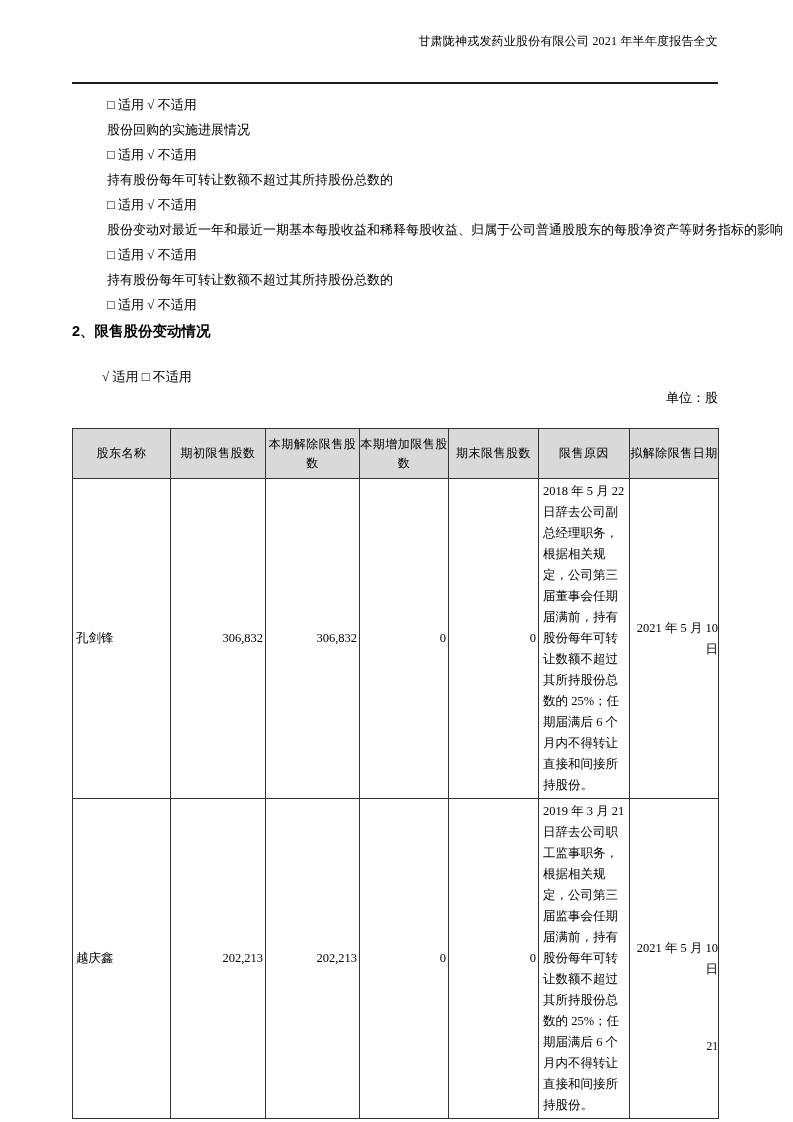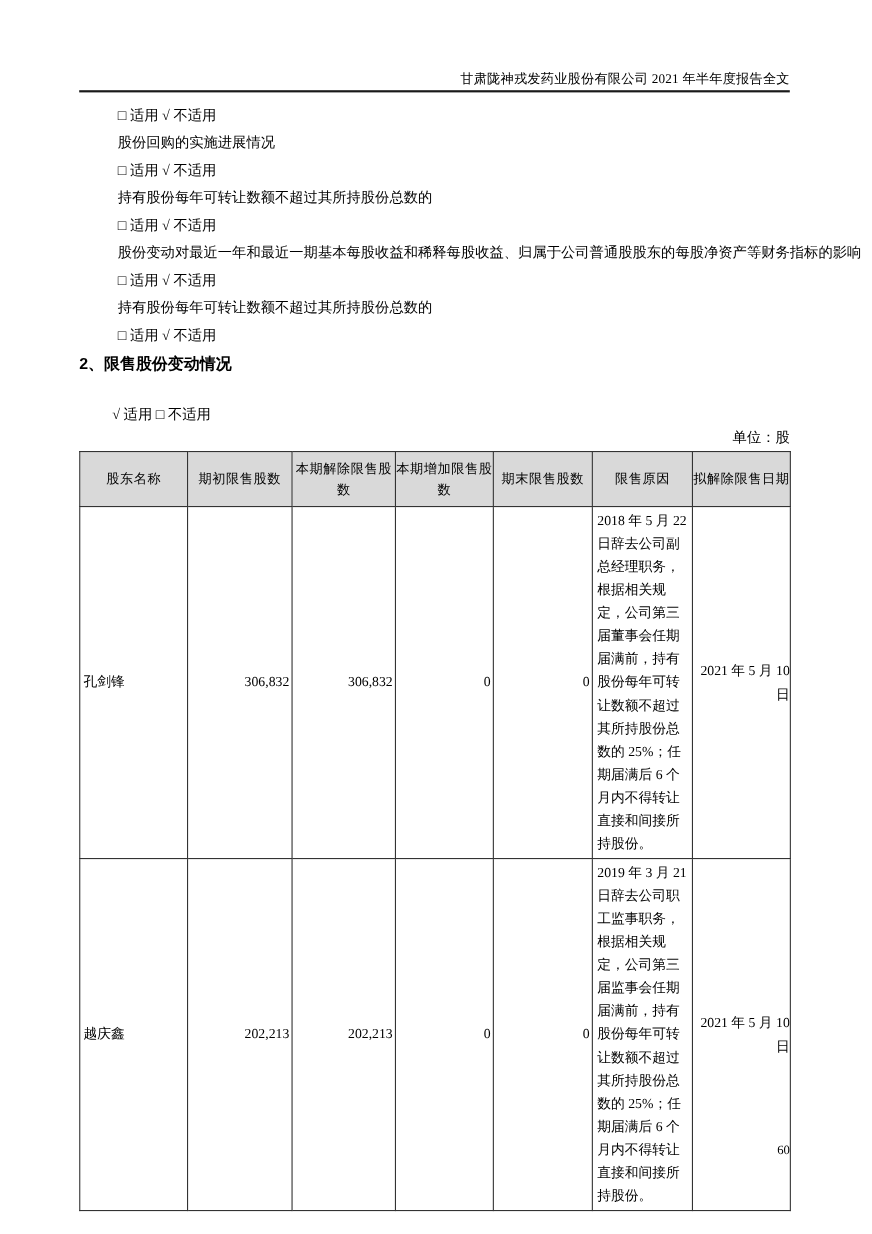--- a/index.html
+++ b/index.html
@@ -11,21 +11,21 @@
     margin:0 auto;
     font-family:"Liberation Serif","DejaVu Serif",serif;
     color:#000;
     overflow:hidden;
   }
   
   .header {
     position:absolute; top:0; left:72px; width:646px; height:84px;
     border-bottom:2px solid #1a1a1a;
     display:flex; align-items:flex-end; justify-content:flex-end;
-    padding-bottom:2px;
+    padding-bottom:32px;
     font-size:12px; letter-spacing:0.2px;
   }
   
   .paras {
     position:absolute; top:92px; left:72px; width:646px;
     font-size:13px;
   }
   .paras p { line-height:25px; white-space:nowrap;margin-left:35px; }
   
   .section-heading {
@@ -36,21 +36,21 @@
   .applicable2 {
     position:absolute; top:366px; left:72px;
     font-size:13px; line-height:22px;margin-left:30px;
   }
   .unit-line {
     position:absolute; top:388px; left:72px; width:646px;
     text-align:right; font-size:13px; line-height:20px;
   }
   
   table.shares {
-    position:absolute; top:410px; left:72px;
+    position:absolute; top:428px; left:72px;
     width:646px; border-collapse:collapse; table-layout:fixed;
     font-size:12.5px;
     padding-left:47px;
   }
   table.shares th, table.shares td {
     border:1px solid #333;
     vertical-align:middle;
     overflow:hidden;
   }
   table.shares thead tr { height:50px; }
@@ -141,15 +141,15 @@
         <td class="c-num">202,213</td>
         <td class="c-num">202,213</td>
         <td class="c-num">0</td>
         <td class="c-num">0</td>
         <td class="c-reason">2019 年 3 月 21 日辞去公司职工监事职务，根据相关规定，公司第三届监事会任期届满前，持有股份每年可转让数额不超过其所持股份总数的 25%；任期届满后 6 个月内不得转让直接和间接所持股份。</td>
         <td class="c-date">2021 年 5 月 10 日</td>
       </tr>
     </tbody>
   </table>
 
-  <div class="page-number">60</div>
+  <div class="page-number">21</div>
 
 </div>
 
 </body></html>

